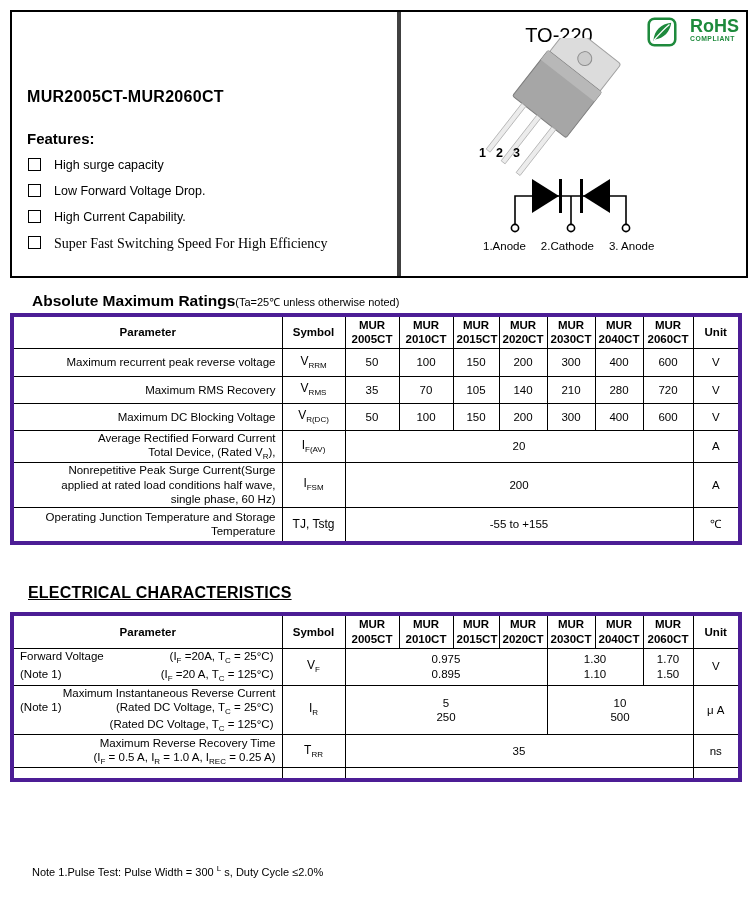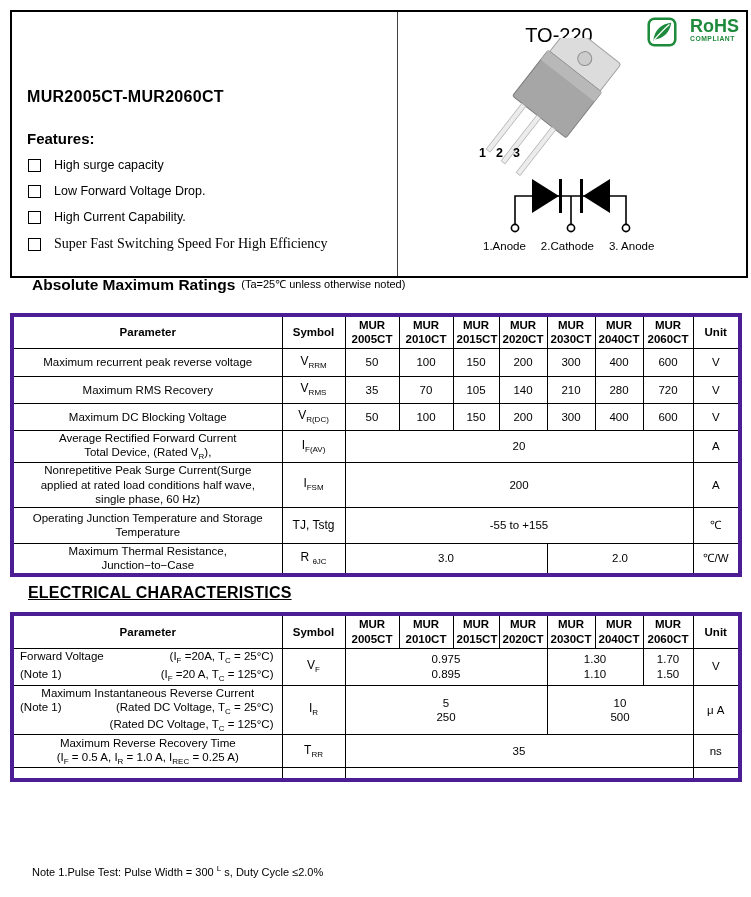--- a/index.html
+++ b/index.html
@@ -4,53 +4,53 @@
 <style>
   html,body{margin:0;padding:0;}
   body{
     width:751px;height:897px;background:#ffffff;color:#000;
     font-family:"Liberation Sans",sans-serif;position:relative;overflow:hidden;
   }
   .page{position:absolute;inset:0;background:#fff;}
 
   
   .top-box{position:absolute;left:10px;top:10px;width:734px;height:264px;border:2px solid #000;}
-  .left-pane{position:absolute;left:0;top:0;bottom:0;width:385px;border-right:1px solid #404040;}
+  .left-pane{position:absolute;left:0;top:0;bottom:0;width:385px;border-right:4px solid #404040;}
   .part-title{position:absolute;left:15px;top:76px;font-size:16px;font-weight:bold;letter-spacing:.3px;}
   .features-heading{position:absolute;left:15px;top:118px;font-size:15px;font-weight:bold;}
   .features{position:absolute;left:16px;top:146px;display:flex;flex-direction:column;gap:12px;}
-  .feature{display:flex;align-items:center;gap:13px;font-size:12.5px;}
+  .feature{display:flex;align-items:flex-start;gap:13px;font-size:12.5px;}
   .feature .cb{width:11px;height:11px;border:1.2px solid #000;flex:none;background:#fff;}
   .features .feature:nth-child(4){font-family:"Liberation Serif",serif;font-size:14px;}
 
   .right-pane{position:absolute;left:387px;top:0;right:0;bottom:0;}
   .pkg-label{position:absolute;left:60px;top:12px;width:200px;text-align:center;font-size:20px;}
   .rohs{position:absolute;right:7px;top:5px;display:flex;gap:13px;align-items:flex-start;}
   .rohs-text{display:flex;flex-direction:column;line-height:1;}
   .rohs-text .r1{font-size:18px;font-weight:bold;line-height:1;}
   .rohs-text .r2{font-size:6.8px;font-weight:bold;letter-spacing:.5px;margin-top:1px;}
   .pkg-svg{position:absolute;left:40px;top:26px;}
   .pin-numbers{position:absolute;left:80px;top:134px;display:flex;gap:10px;font-weight:bold;font-size:12.5px;}
   .schematic{position:absolute;left:33px;top:154px;}
   .pin-legend{position:absolute;left:84px;top:228px;display:flex;gap:15px;font-size:11.5px;}
 
   
-  .amr-title-row{position:absolute;left:32px;top:276px;display:flex;align-items:flex-start;gap:6px;}
+  .amr-title-row{position:absolute;left:32px;top:292px;display:flex;align-items:center;}
   .amr-title{font-size:15.5px;font-weight:bold;}
   .amr-subtitle{font-size:11px;}
   .ec-title{position:absolute;left:28px;top:584px;font-size:16px;font-weight:bold;letter-spacing:.2px;text-decoration:underline;}
 
   
   .table-wrap-abs{position:absolute;left:10px;top:313px;}
   .table-wrap-ec{position:absolute;left:10px;top:612px;}
   table.dtable{border-collapse:collapse;table-layout:fixed;width:728px;border:4px solid #4c1d95;}
   .dtable th,.dtable td{border:1px solid #000;text-align:center;vertical-align:middle;
       padding:1px 3px;font-size:11.5px;line-height:1.25;overflow:hidden;}
   .dtable th{font-weight:bold;}
-  .dtable td.param{text-align:center;padding:0 6px;}
+  .dtable td.param{text-align:right;padding:0 6px;}
   .dtable td.sym{font-size:12px;}
   .tl.split{display:flex;justify-content:space-between;padding-right:2px;}
   sub{font-size:8px;}
   sup{font-size:8px;}
 
   .note{position:absolute;left:32px;top:864px;font-size:11px;}
 </style>
 </head>
 <body>
 
@@ -332,38 +332,20 @@
             <td class="sym">
               <div class="tl">TJ, Tstg</div>
             </td>
             <td colspan="7">
               <div class="tl">-55 to +155</div>
             </td>
             <td>
               <div class="tl">℃</div>
             </td>
           </tr>
-          <tr style="height: 32px;">
-            <td class="param">
-              <div class="tl">Maximum Thermal Resistance,</div>
-              <div class="tl">Junction−to−Case</div>
-            </td>
-            <td class="sym">
-              <div class="tl">R <sub>θJC</sub></div>
-            </td>
-            <td colspan="4">
-              <div class="tl">3.0</div>
-            </td>
-            <td colspan="3">
-              <div class="tl">2.0</div>
-            </td>
-            <td>
-              <div class="tl">℃/W</div>
-            </td>
-          </tr>
         </tbody>
       </table>
     </div>
 
   <div class="ec-title">ELECTRICAL CHARACTERISTICS</div>
   <div class="table-wrap-ec">
       <table class="dtable">
         <colgroup>
           <col style="width: 270px;">
           <col style="width: 63px;">

